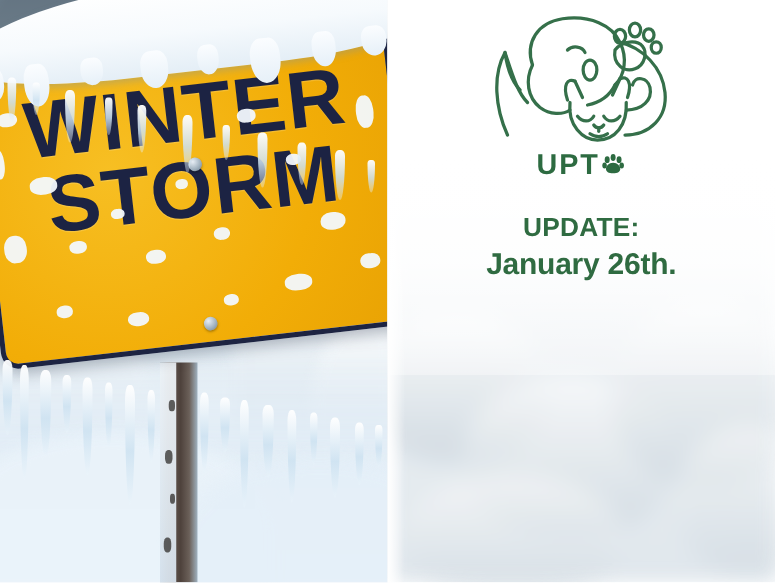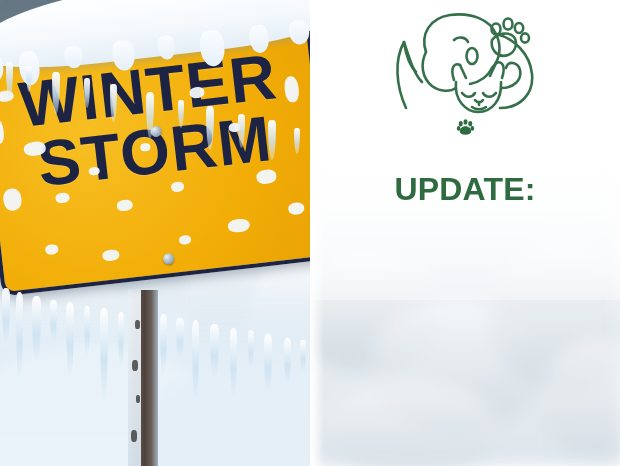--- a/index.html
+++ b/index.html
@@ -162,21 +162,21 @@
     white-space:nowrap;
   }
 
   .notice{
     position:absolute;left:6px;right:6px;top:172px;
     text-align:center;
     color:#2f6b41;
     font-family:"Liberation Sans", sans-serif;
     font-weight:bold;
   }
-  .notice-head{font-size:32px;line-height:1.08;letter-spacing:.2px;}
+  .notice-head{font-size:21px;line-height:1.08;letter-spacing:.2px;}
   .notice-body{font-size:24px;line-height:1.22;letter-spacing:-.2px;margin-top:2px;}
   .notice-body .ln{display:block;}
 </style>
 </head>
 <body>
 
 <div id="stage">
 
   <div class="photo-panel">
 
@@ -330,33 +330,35 @@
 
           <path d="M95 92 C97 95 101 95 103 92"></path>
           <path d="M99 94 L99 97"></path>
           <path d="M92 99 C96 102 102 102 106 99"></path>
 
           <path d="M121 80 C134 80 142 72 140 62 C138 54 128 52 126 60"></path>
         </g>
       </svg>
 
       <div class="logo-word">
+        <span>UPT</span>
         <svg width="19" height="19" viewBox="0 0 20 20" style="margin:0 1px;">
           <g fill="#2d6b41">
             <ellipse cx="5" cy="6" rx="2.1" ry="2.9"></ellipse>
             <ellipse cx="10" cy="4.2" rx="2.1" ry="2.9"></ellipse>
             <ellipse cx="15" cy="6" rx="2.1" ry="2.9"></ellipse>
             <ellipse cx="17.2" cy="11" rx="1.9" ry="2.5"></ellipse>
             <ellipse cx="2.8" cy="11" rx="1.9" ry="2.5"></ellipse>
             <path d="M10 8.6c3.6 0 6 2.6 6 5.3 0 2.4-2.2 3.6-6 3.6s-6-1.2-6-3.6c0-2.7 2.4-5.3 6-5.3z"></path>
           </g>
         </svg>
       </div>
 
     </div>
 
     <div class="notice">
       <div class="notice-head">UPDATE:</div>
       <div class="notice-body">
+        <span class="ln">January 26th.</span>
       </div>
     </div>
   </div>
 </div>
 
 </body></html>

